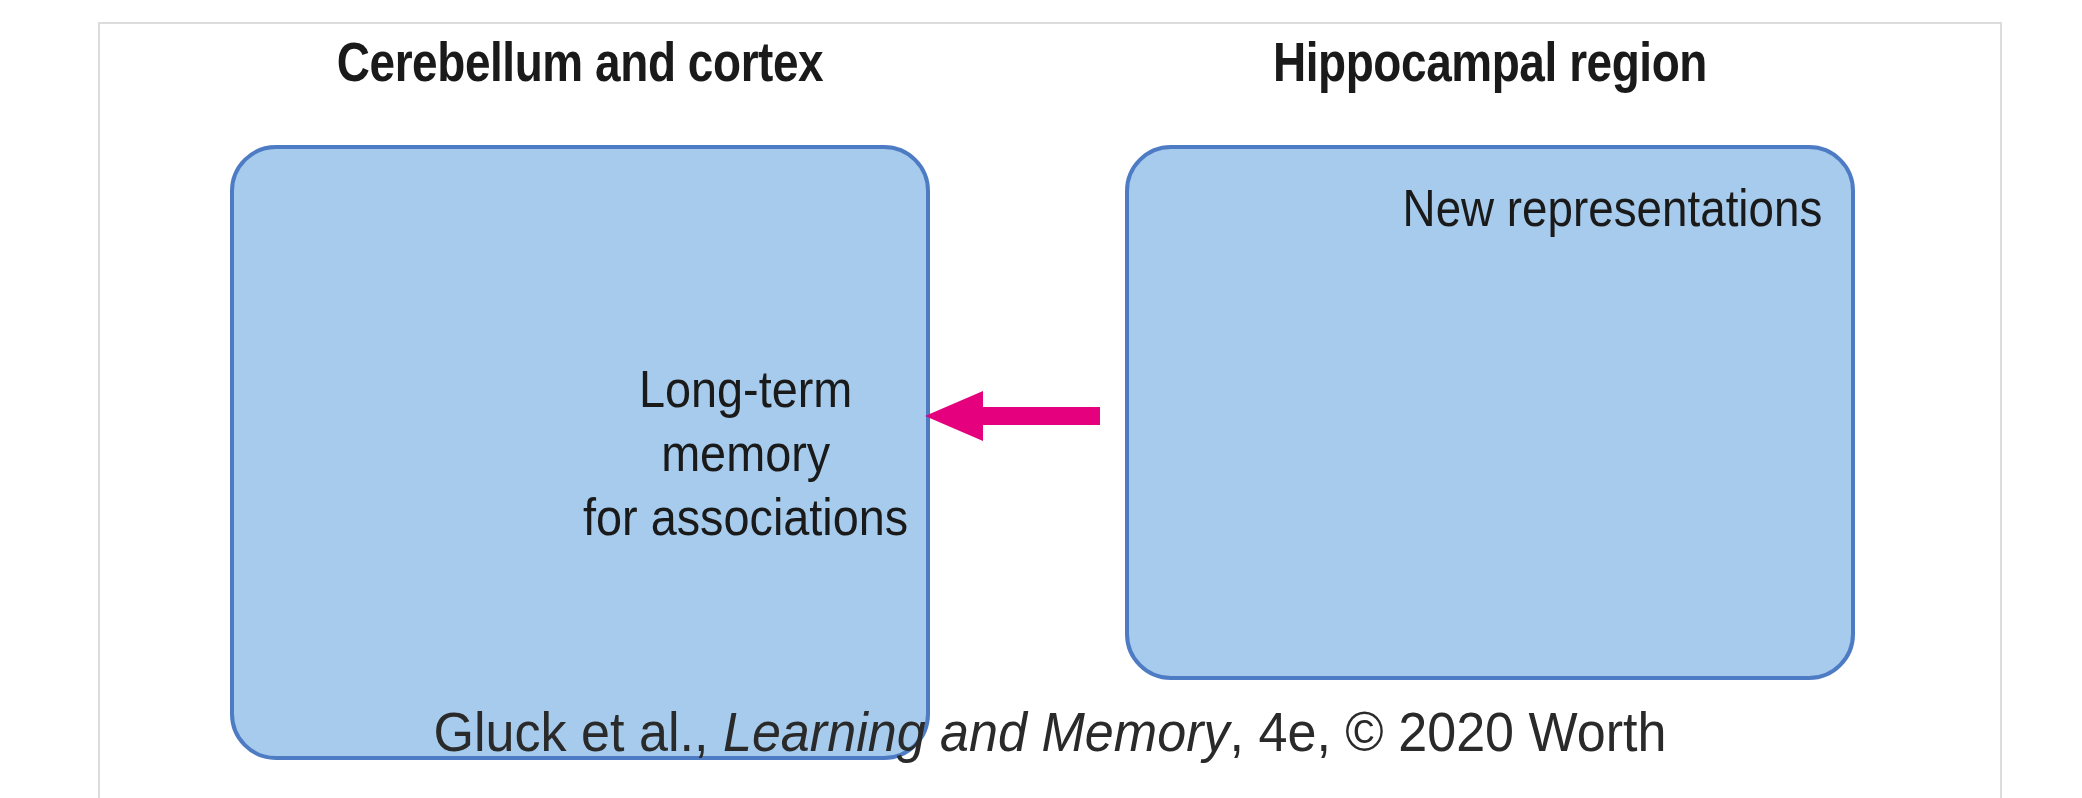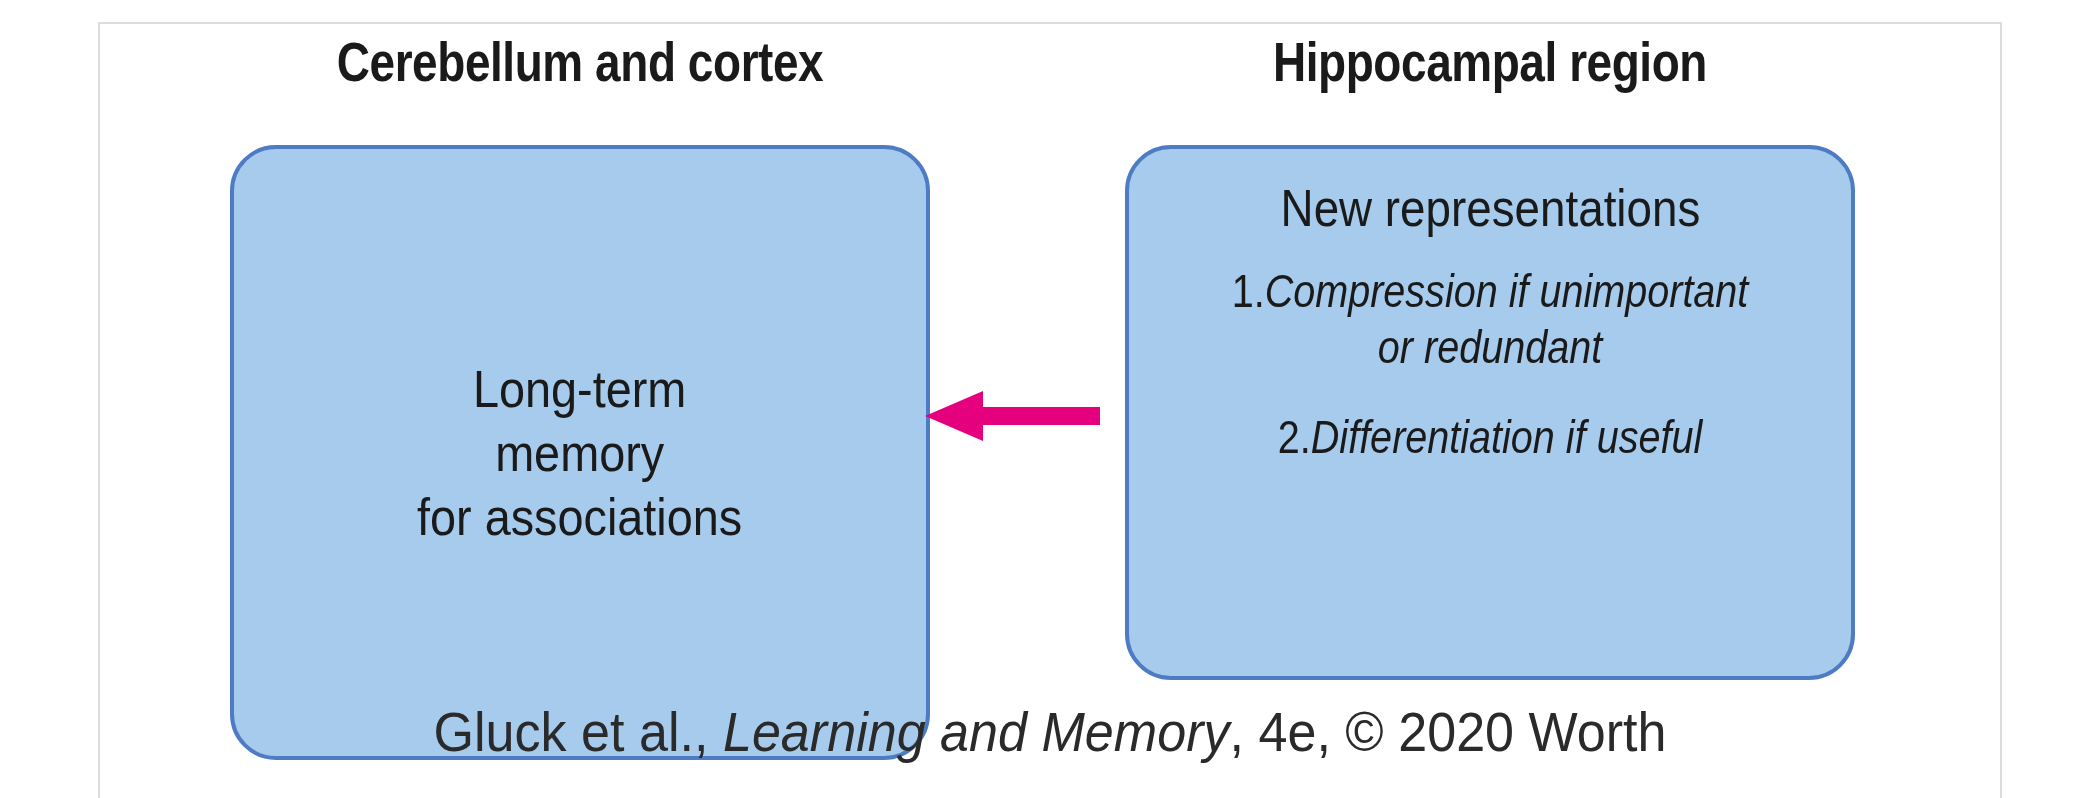--- a/index.html
+++ b/index.html
@@ -61,21 +61,21 @@
 
   
   .blue-box {
     position: absolute;
     background: #a6cbec;
     border: 4px solid #4e7cc4;
     border-radius: 46px;
     box-sizing: border-box;
     display: flex;
     flex-direction: column;
-    align-items: center;
+    align-items: flex-end;
     justify-content: center;
   }
   #box-left {
     left: 230px;
     top: 145px;
     width: 700px;
     height: 615px;
   }
   #box-right {
     left: 1125px;
@@ -174,25 +174,20 @@
   <div class="col-header" id="header-right">Hippocampal region</div>
 
   <div class="blue-box" id="box-left">
     <div class="ltm-text">Long-term
 memory
 for associations</div>
   </div>
 
   <div class="blue-box" id="box-right">
     <div class="newrep-title">New representations</div>
-    <ul class="rep-list">
-      <li class="rep-item"><span class="rep-num">1.</span><span class="rep-body">Compression if unimportant
-or redundant</span></li>
-      <li class="rep-item"><span class="rep-num">2.</span><span class="rep-body">Differentiation if useful</span></li>
-    </ul>
   </div>
 
   <svg id="arrow-left" viewBox="0 0 175 62">
     <polygon points="0,31 58,6 58,22 175,22 175,40 58,40 58,56" fill="#e5007e"></polygon>
   </svg>
 
   <div id="credit"><span class="cr-plain">Gluck et al., </span><span class="cr-italic">Learning and Memory</span><span class="cr-plain">, 4e, © 2020 Worth</span></div>
 
 </div>
 

